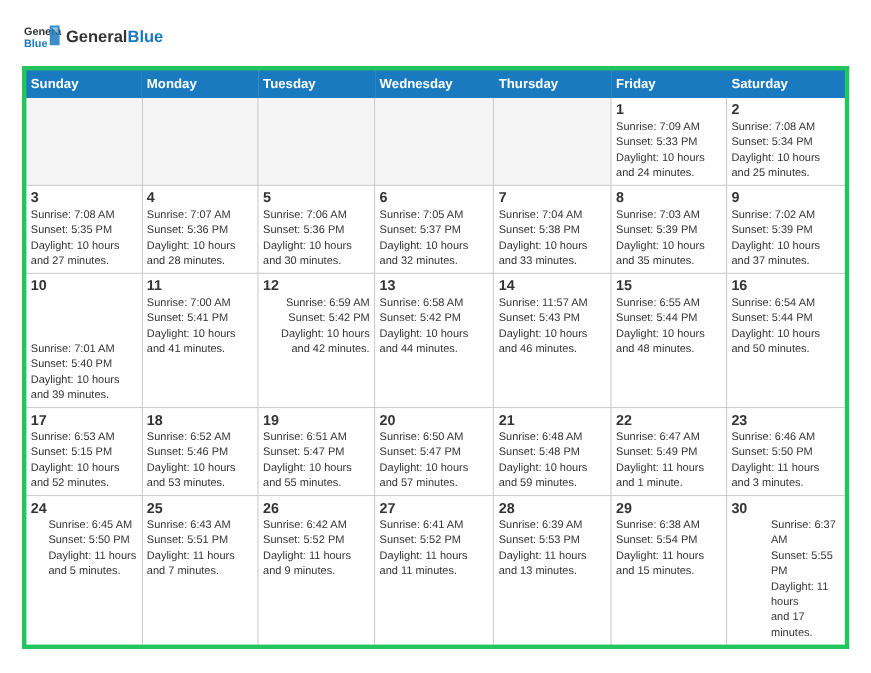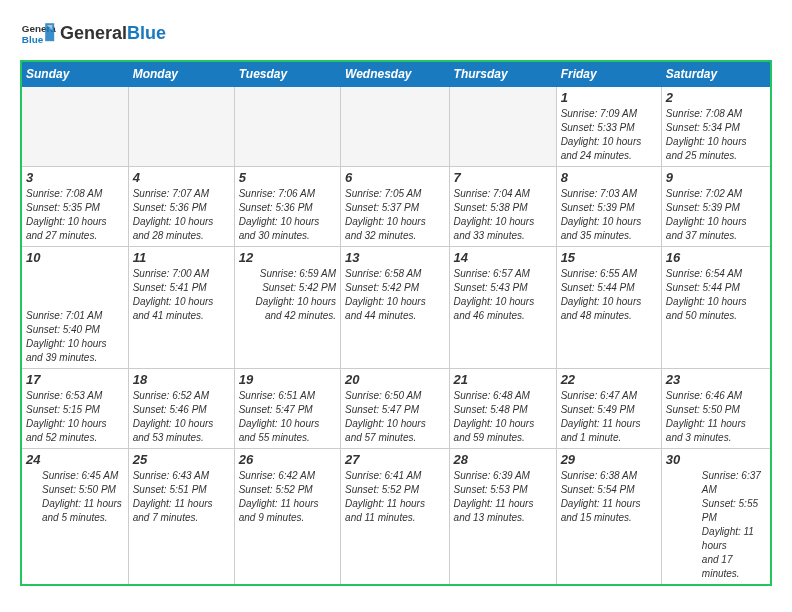--- a/index.html
+++ b/index.html
@@ -38,22 +38,21 @@
       color: #333;
       line-height: 1.1;
     }
     .location {
       font-size: 14px;
       color: #555;
     }
     .calendar {
       width: 100%;
       border-collapse: collapse;
-      border: 2px solid #22c55e;
-      font-style: italic;
+      border: 4px solid #22c55e;
     }
     .calendar th {
       background: #1a7abf;
       color: #fff;
       font-size: 12px;
       font-weight: bold;
       padding: 5px 4px;
       text-align: left;
       border: 1px solid #1a7abf;
     }
@@ -91,21 +90,21 @@
 <div class="page">
   <div class="header">
     <div class="logo">
       <svg class="logo-icon" viewBox="0 0 40 40" xmlns="http://www.w3.org/2000/svg">
         <text x="2" y="18" font-size="11" font-weight="bold" fill="#333" font-family="Arial">General</text>
         <text x="2" y="30" font-size="11" font-weight="bold" fill="#1a7abf" font-family="Arial">Blue</text>
         <polygon points="28,8 38,8 38,28 28,28" fill="#1a7abf" opacity="0.85"></polygon>
         <polygon points="30,10 36,10 36,16" fill="#fff" opacity="0.5"></polygon>
       </svg>
       <div>
-        <div style="font-size:18px;font-weight:bold;color:#333;line-height:1.1;">
+        <div style="font-size:15px;font-weight:bold;color:#333;line-height:1.1;">
           <span style="color:#333;">General</span><span style="color:#1a7abf;">Blue</span>
         </div>
       </div>
     </div>
     <div class="title-block">
       <div class="month-title"></div>
       <div class="location"></div>
     </div>
   </div>
 
@@ -218,21 +217,21 @@
           </td>
           <td>
             <span class="day-num">13</span>
             <div class="day-info" style="white-space: pre-line;">Sunrise: 6:58 AM
 Sunset: 5:42 PM
 Daylight: 10 hours
 and 44 minutes.</div>
           </td>
           <td>
             <span class="day-num">14</span>
-            <div class="day-info" style="white-space: pre-line;">Sunrise: 6:57 AM
+            <div class="day-info" style="white-space: pre-line;">Sunrise: 11:57 AM
 Sunset: 5:43 PM
 Daylight: 10 hours
 and 46 minutes.</div>
           </td>
           <td>
             <span class="day-num">15</span>
             <div class="day-info" style="white-space: pre-line;">Sunrise: 6:55 AM
 Sunset: 5:44 PM
 Daylight: 10 hours
 and 48 minutes.</div>

